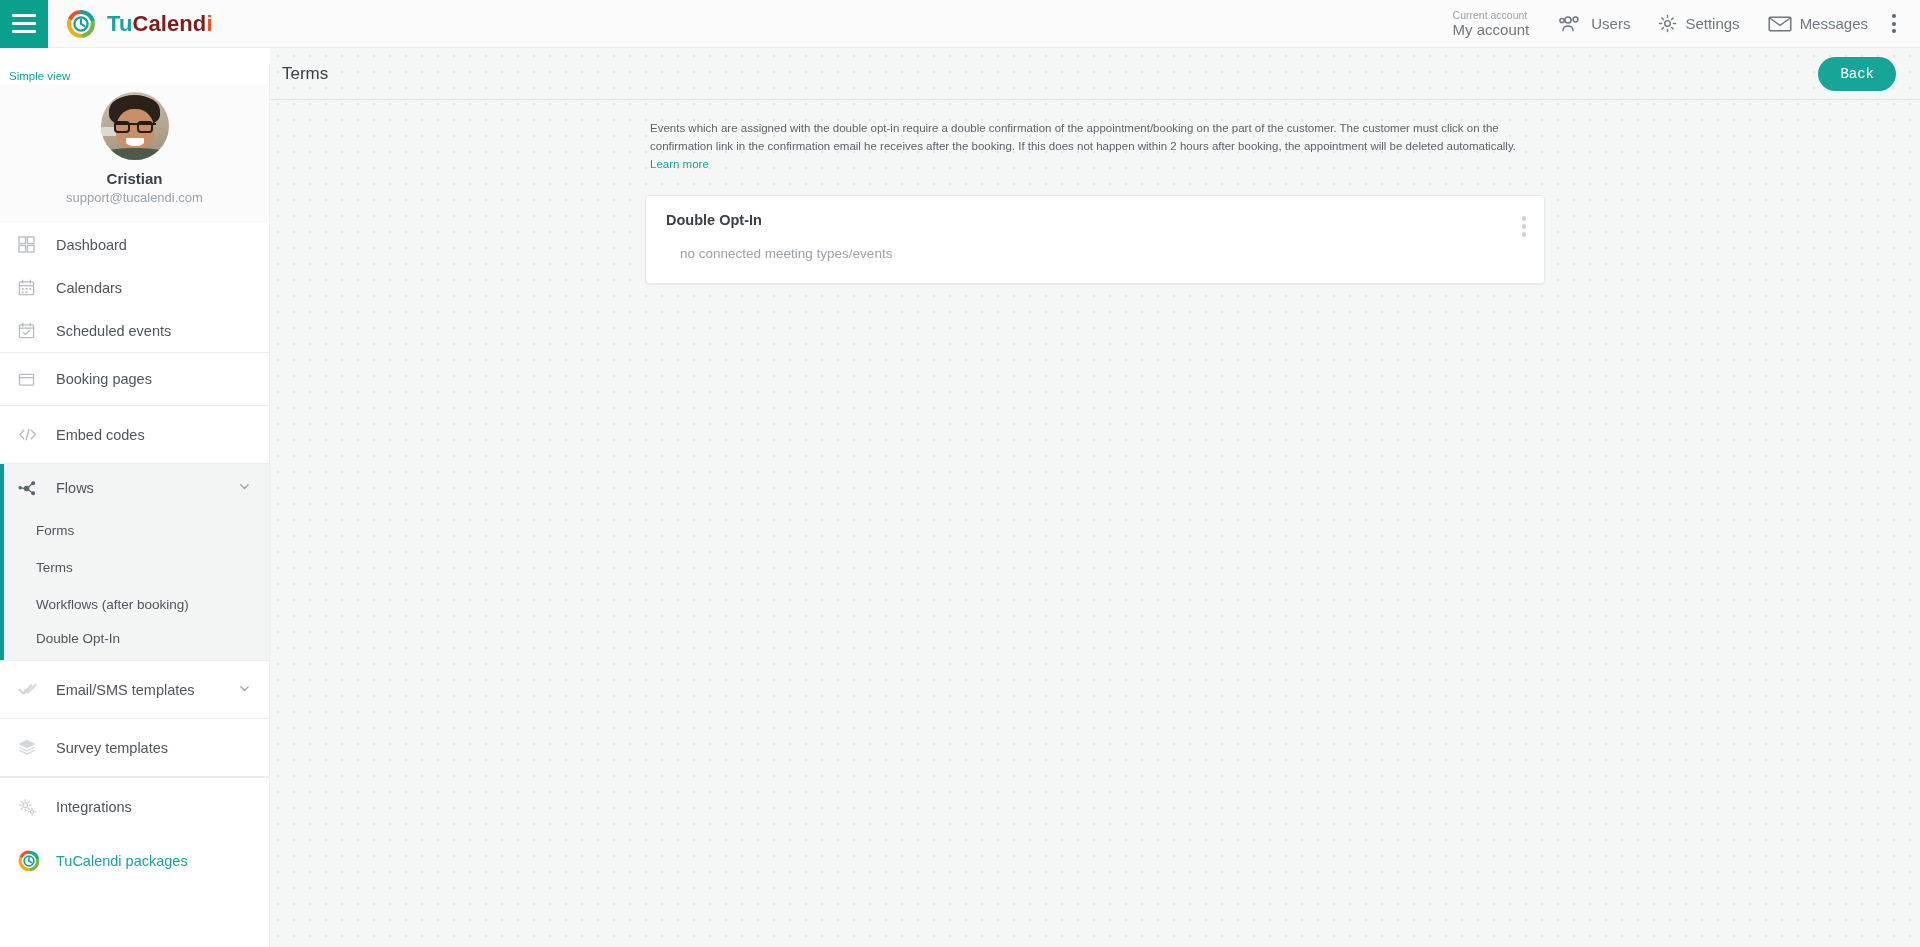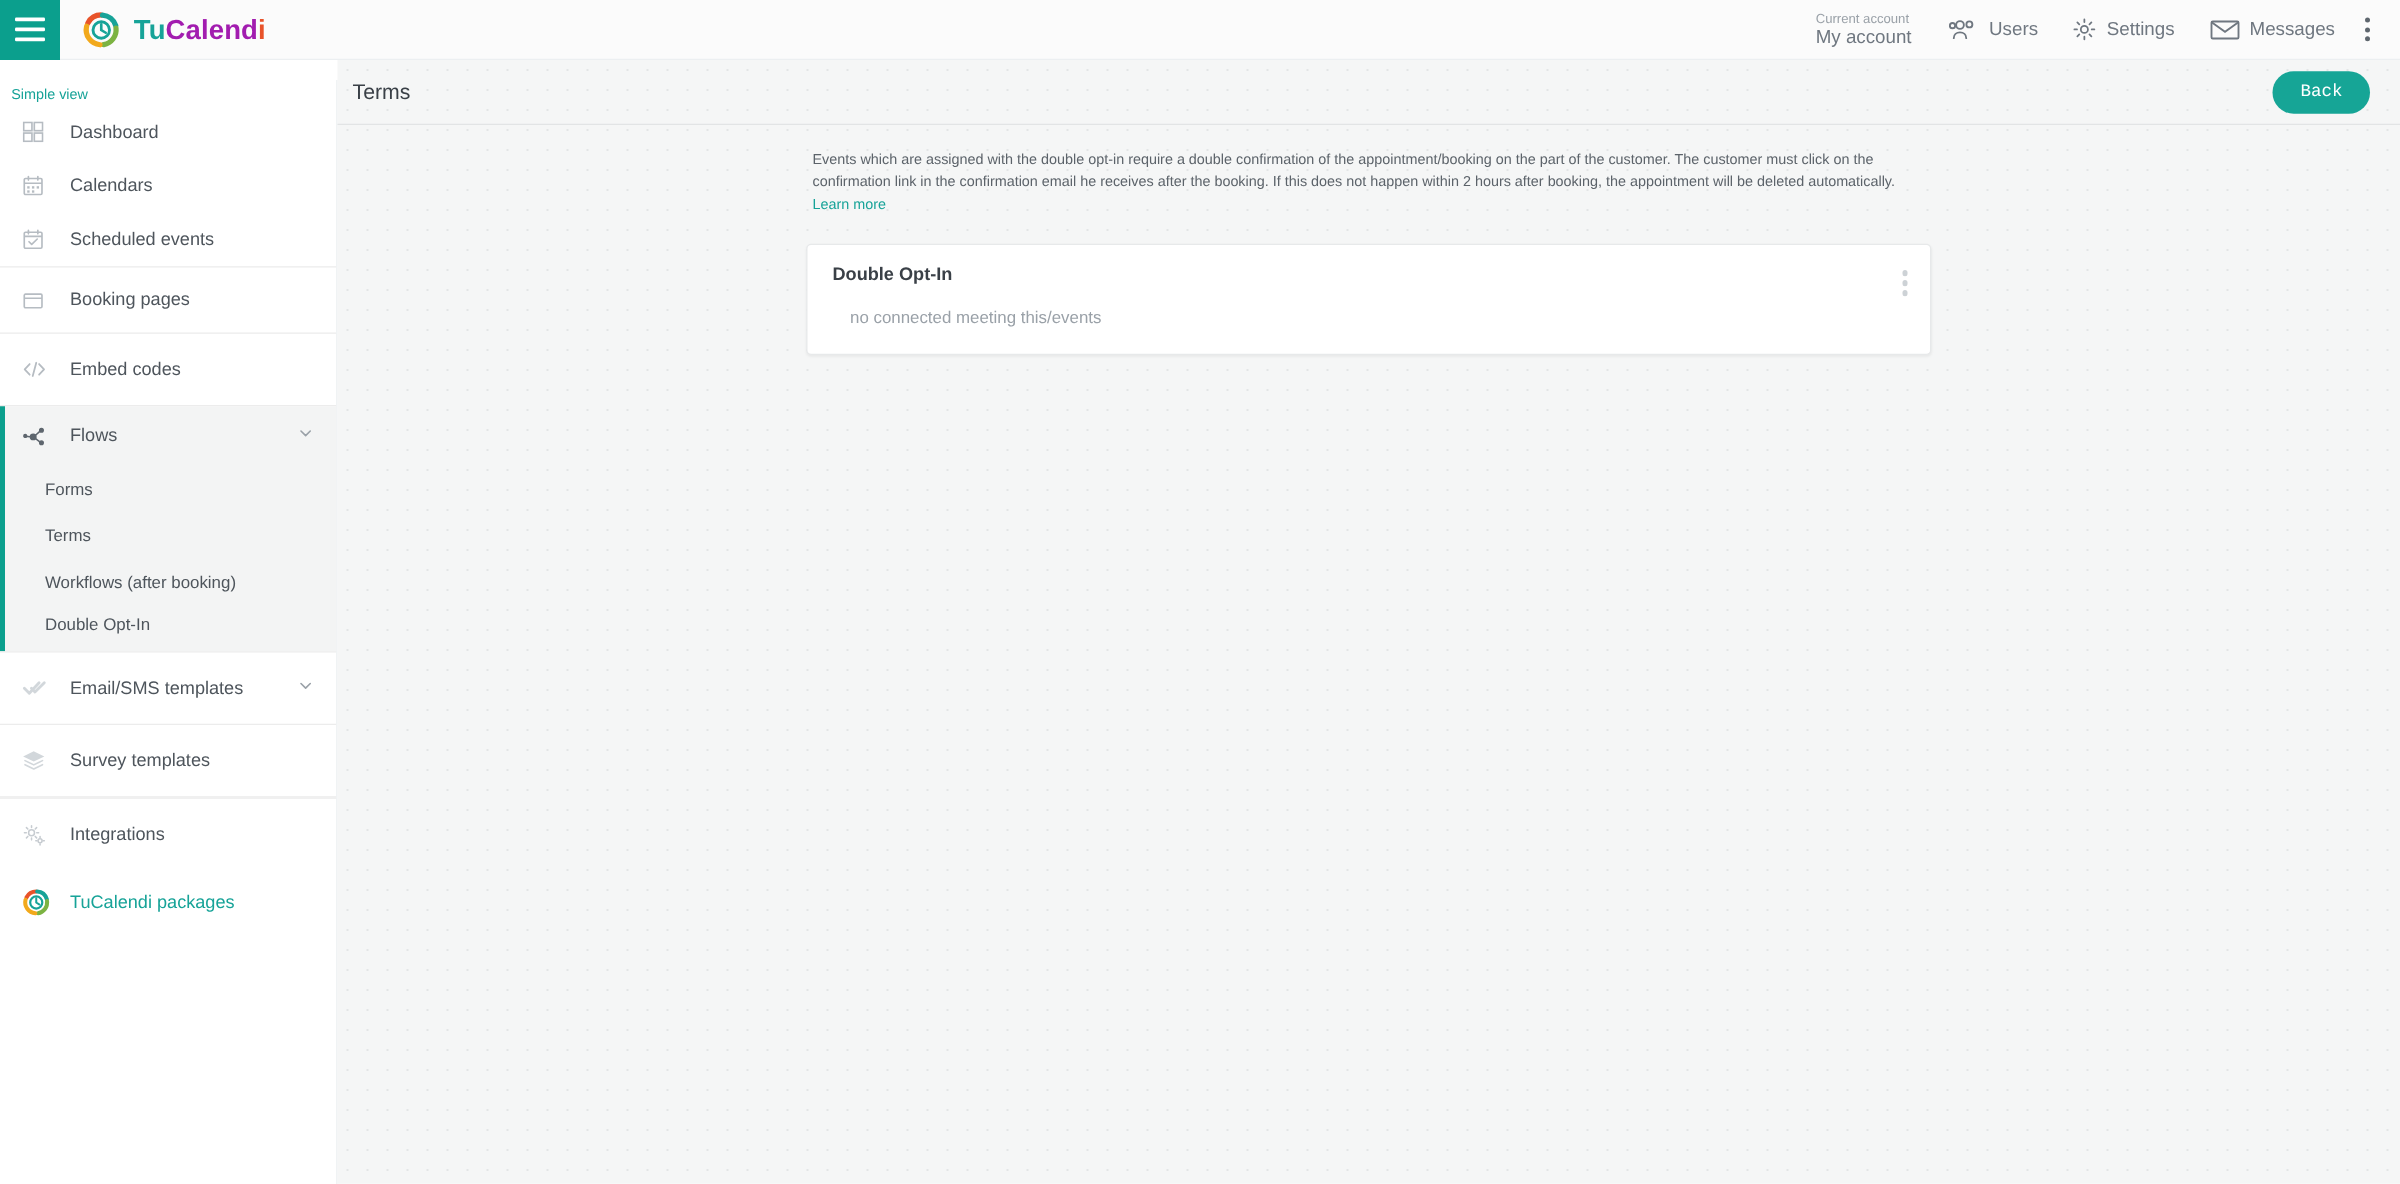--- a/index.html
+++ b/index.html
@@ -19,21 +19,21 @@
   .hamburger-box {
     width: 48px; height: 48px; background: #0b9f8d;
     display: flex; flex-direction: column; align-items: center;
     justify-content: center; gap: 5px; cursor: pointer;
   }
   .hamburger-box span { display:block; width: 24px; height: 3px; background:#fff; border-radius:1px; }
 
   .brand { display: flex; align-items: center; gap: 11px; margin-left: 18px; cursor: pointer; }
   .brand-text { font-size: 22px; font-weight: 700; letter-spacing: .1px; }
   .brand-text .t1 { color: #17a398; }
-  .brand-text .t2 { color: #a21caf; }
+  .brand-text .t2 { color: #7f1d1d; }
   .brand-text .t3 { color: #e8532a; }
 
   .hdr-right { margin-left: auto; display: flex; align-items: center; padding-right: 10px; }
   .hdr-item {
     display: flex; align-items: center; gap: 8px;
     padding: 0 14px; height: 48px; cursor: pointer; color: #6f7780;
   }
   .hdr-item .lbl { font-size: 15px; color: #6f7780; }
   .acct { display: flex; flex-direction: column; justify-content: center;
           padding: 0 16px; line-height: 1.15; cursor: pointer; }
@@ -186,20 +186,34 @@
       <i></i>
         <i></i>
         <i></i>
     </div>
   </div>
 </div>
 
 <div class="sidebar">
   <a class="simple-view">Simple view</a>
 
+  <div class="profile">
+    <div class="avatar">
+      <div class="shelf"></div>
+        <div class="hair"></div>
+        <div class="face"></div>
+      <div class="g1"></div>
+        <div class="g2"></div>
+        <div class="glasses"></div>
+      <div class="smile"></div>
+        <div class="body"></div>
+    </div>
+    <div class="p-name">Cristian</div>
+    <div class="p-mail">support@tucalendi.com</div>
+  </div>
 
   <div class="navlist">
 
     <div class="navitem">
       <span class="ico">
         <svg width="17" height="17" viewBox="0 0 18 18" fill="none" stroke="#b6bcc2" stroke-width="1.4">
           <rect x="1" y="1" width="7" height="7"></rect>
             <rect x="10" y="1" width="7" height="7"></rect>
           <rect x="1" y="10" width="7" height="7"></rect>
             <rect x="10" y="10" width="7" height="7"></rect>
@@ -365,21 +379,21 @@
     <button class="back-btn">Back</button>
   </div>
 
   <div class="intro">
     <span>Events which are assigned with the double opt-in require a double confirmation of the appointment/booking on the part of the customer. The customer must click on the confirmation link in the confirmation email he receives after the booking. If this does not happen within 2 hours after booking, the appointment will be deleted automatically.</span>
     <a href="#">Learn more</a>
   </div>
 
   <div class="card">
     <div class="card-title">Double Opt-In</div>
-    <div class="card-empty">no connected meeting this/events</div>
+    <div class="card-empty">no connected meeting types/events</div>
     <div class="card-kebab">
       <i></i>
         <i></i>
         <i></i>
     </div>
   </div>
 
 </div>
 
 </body></html>

